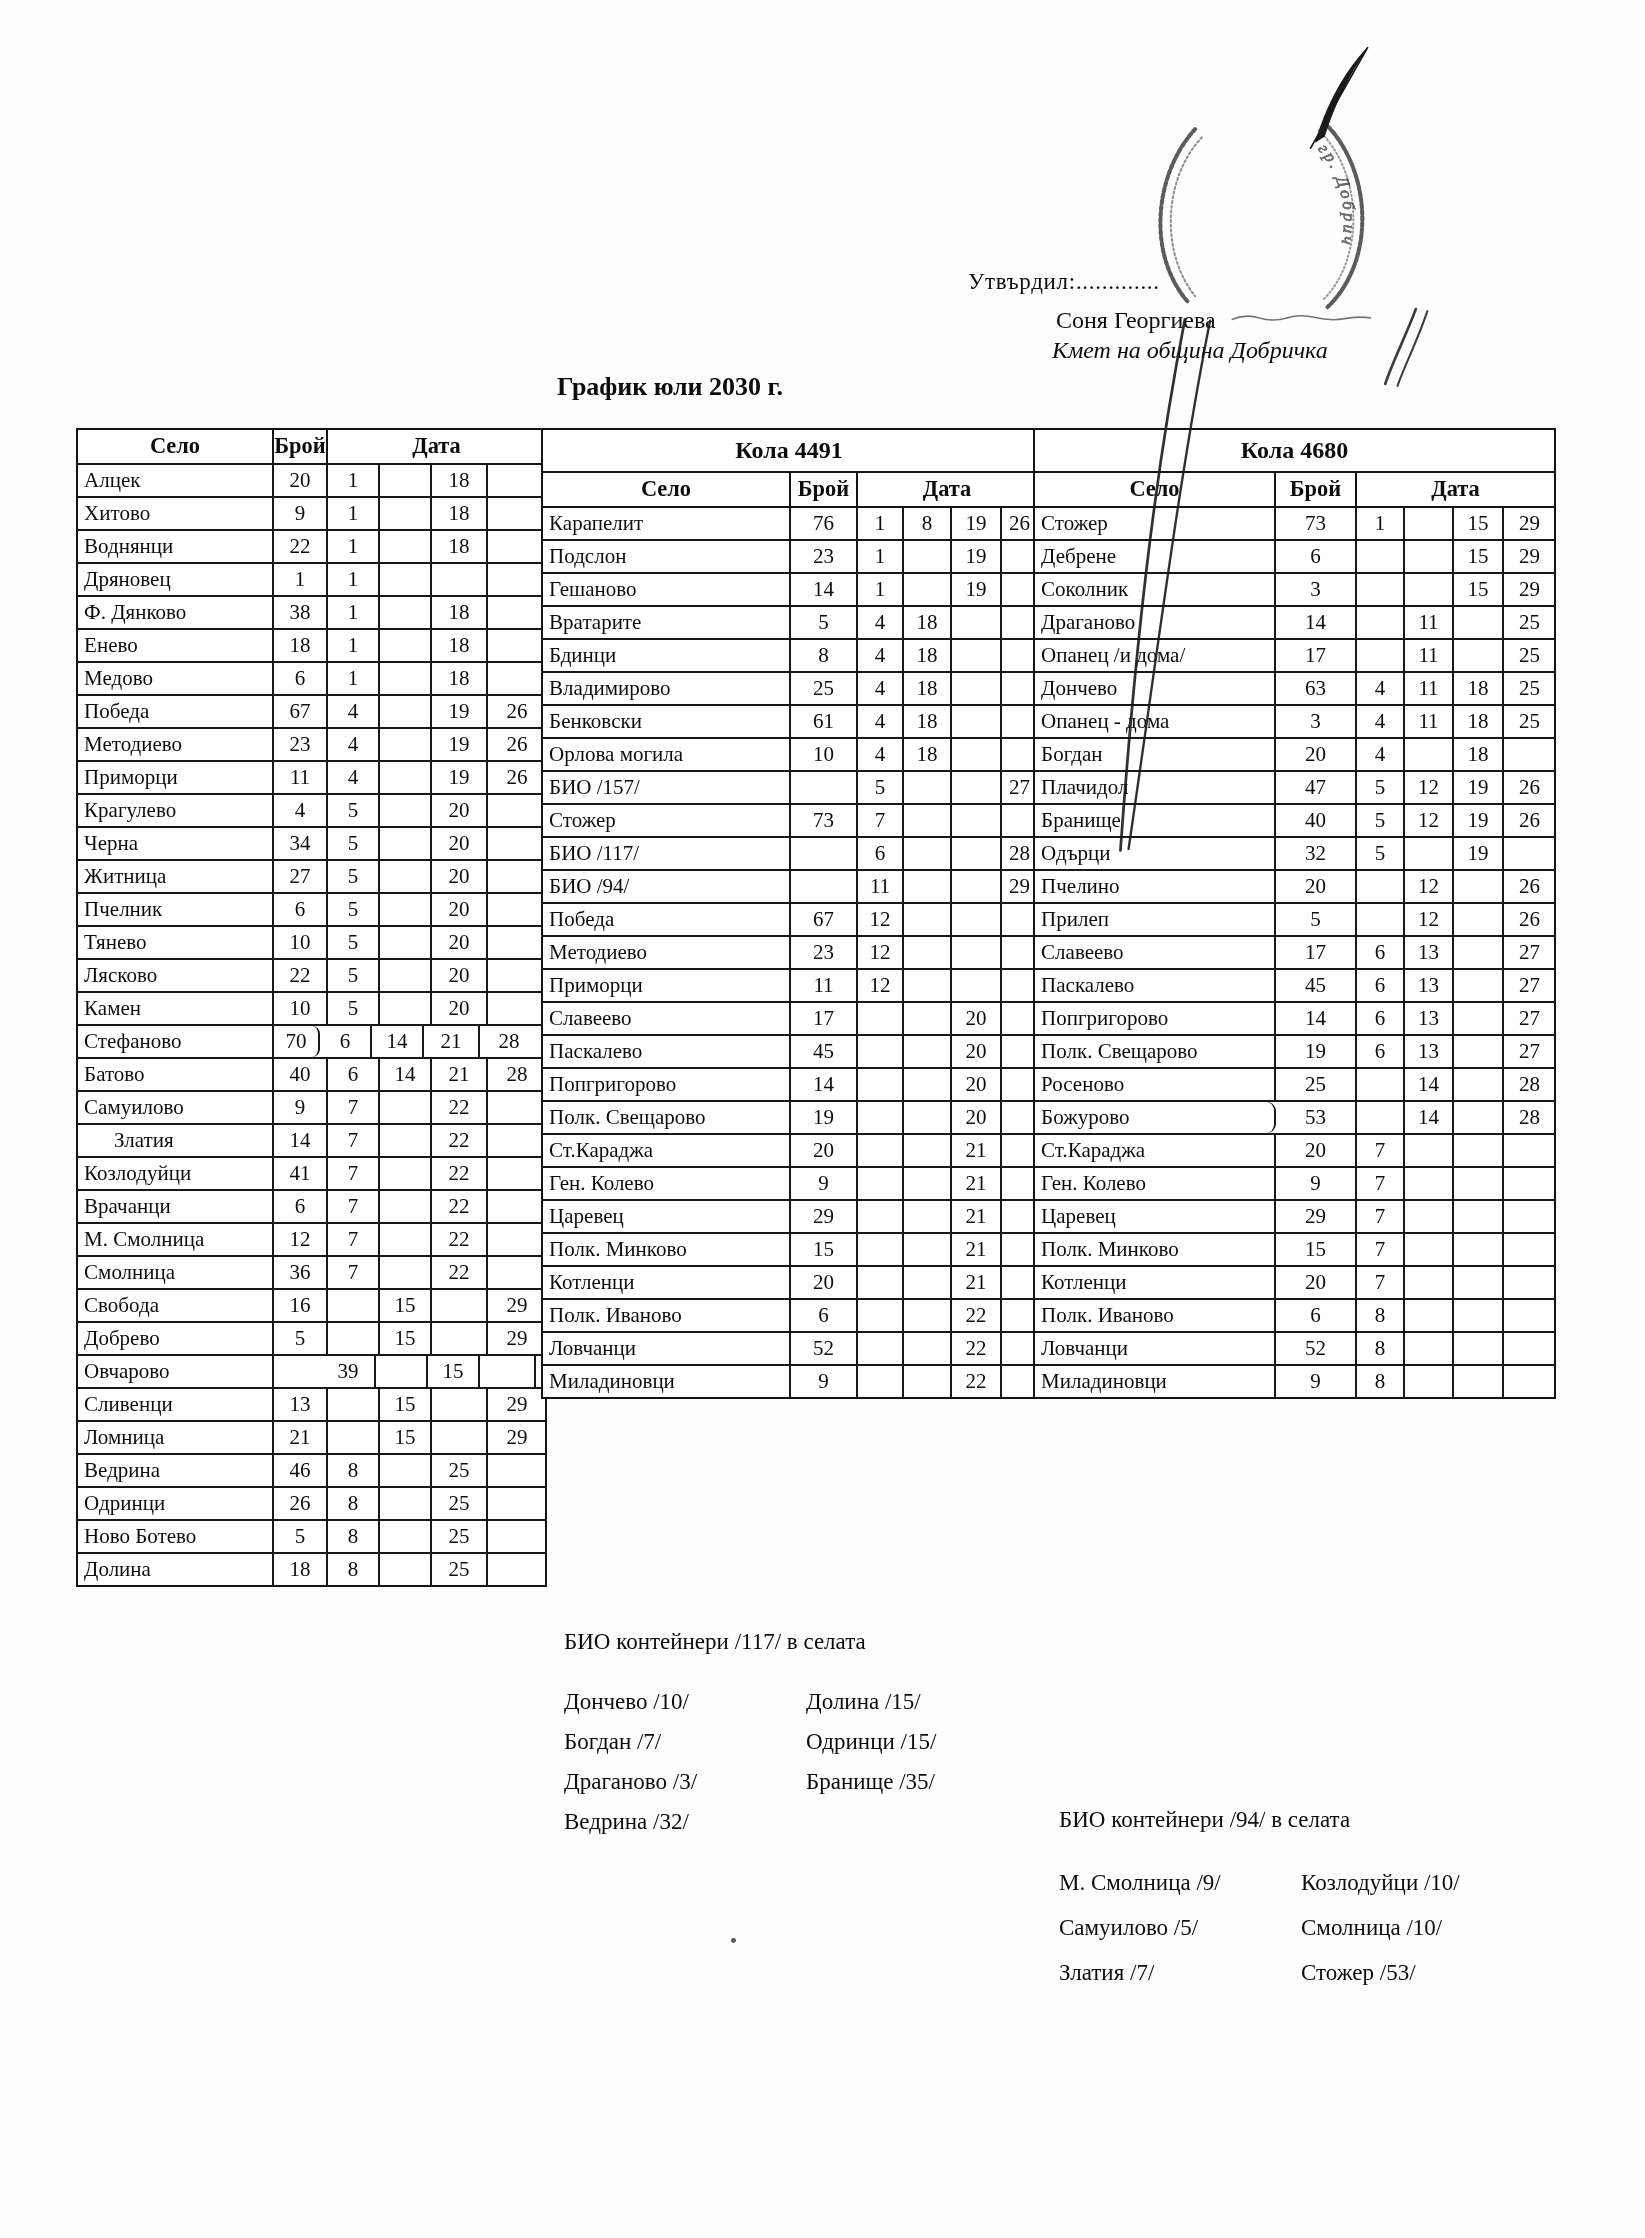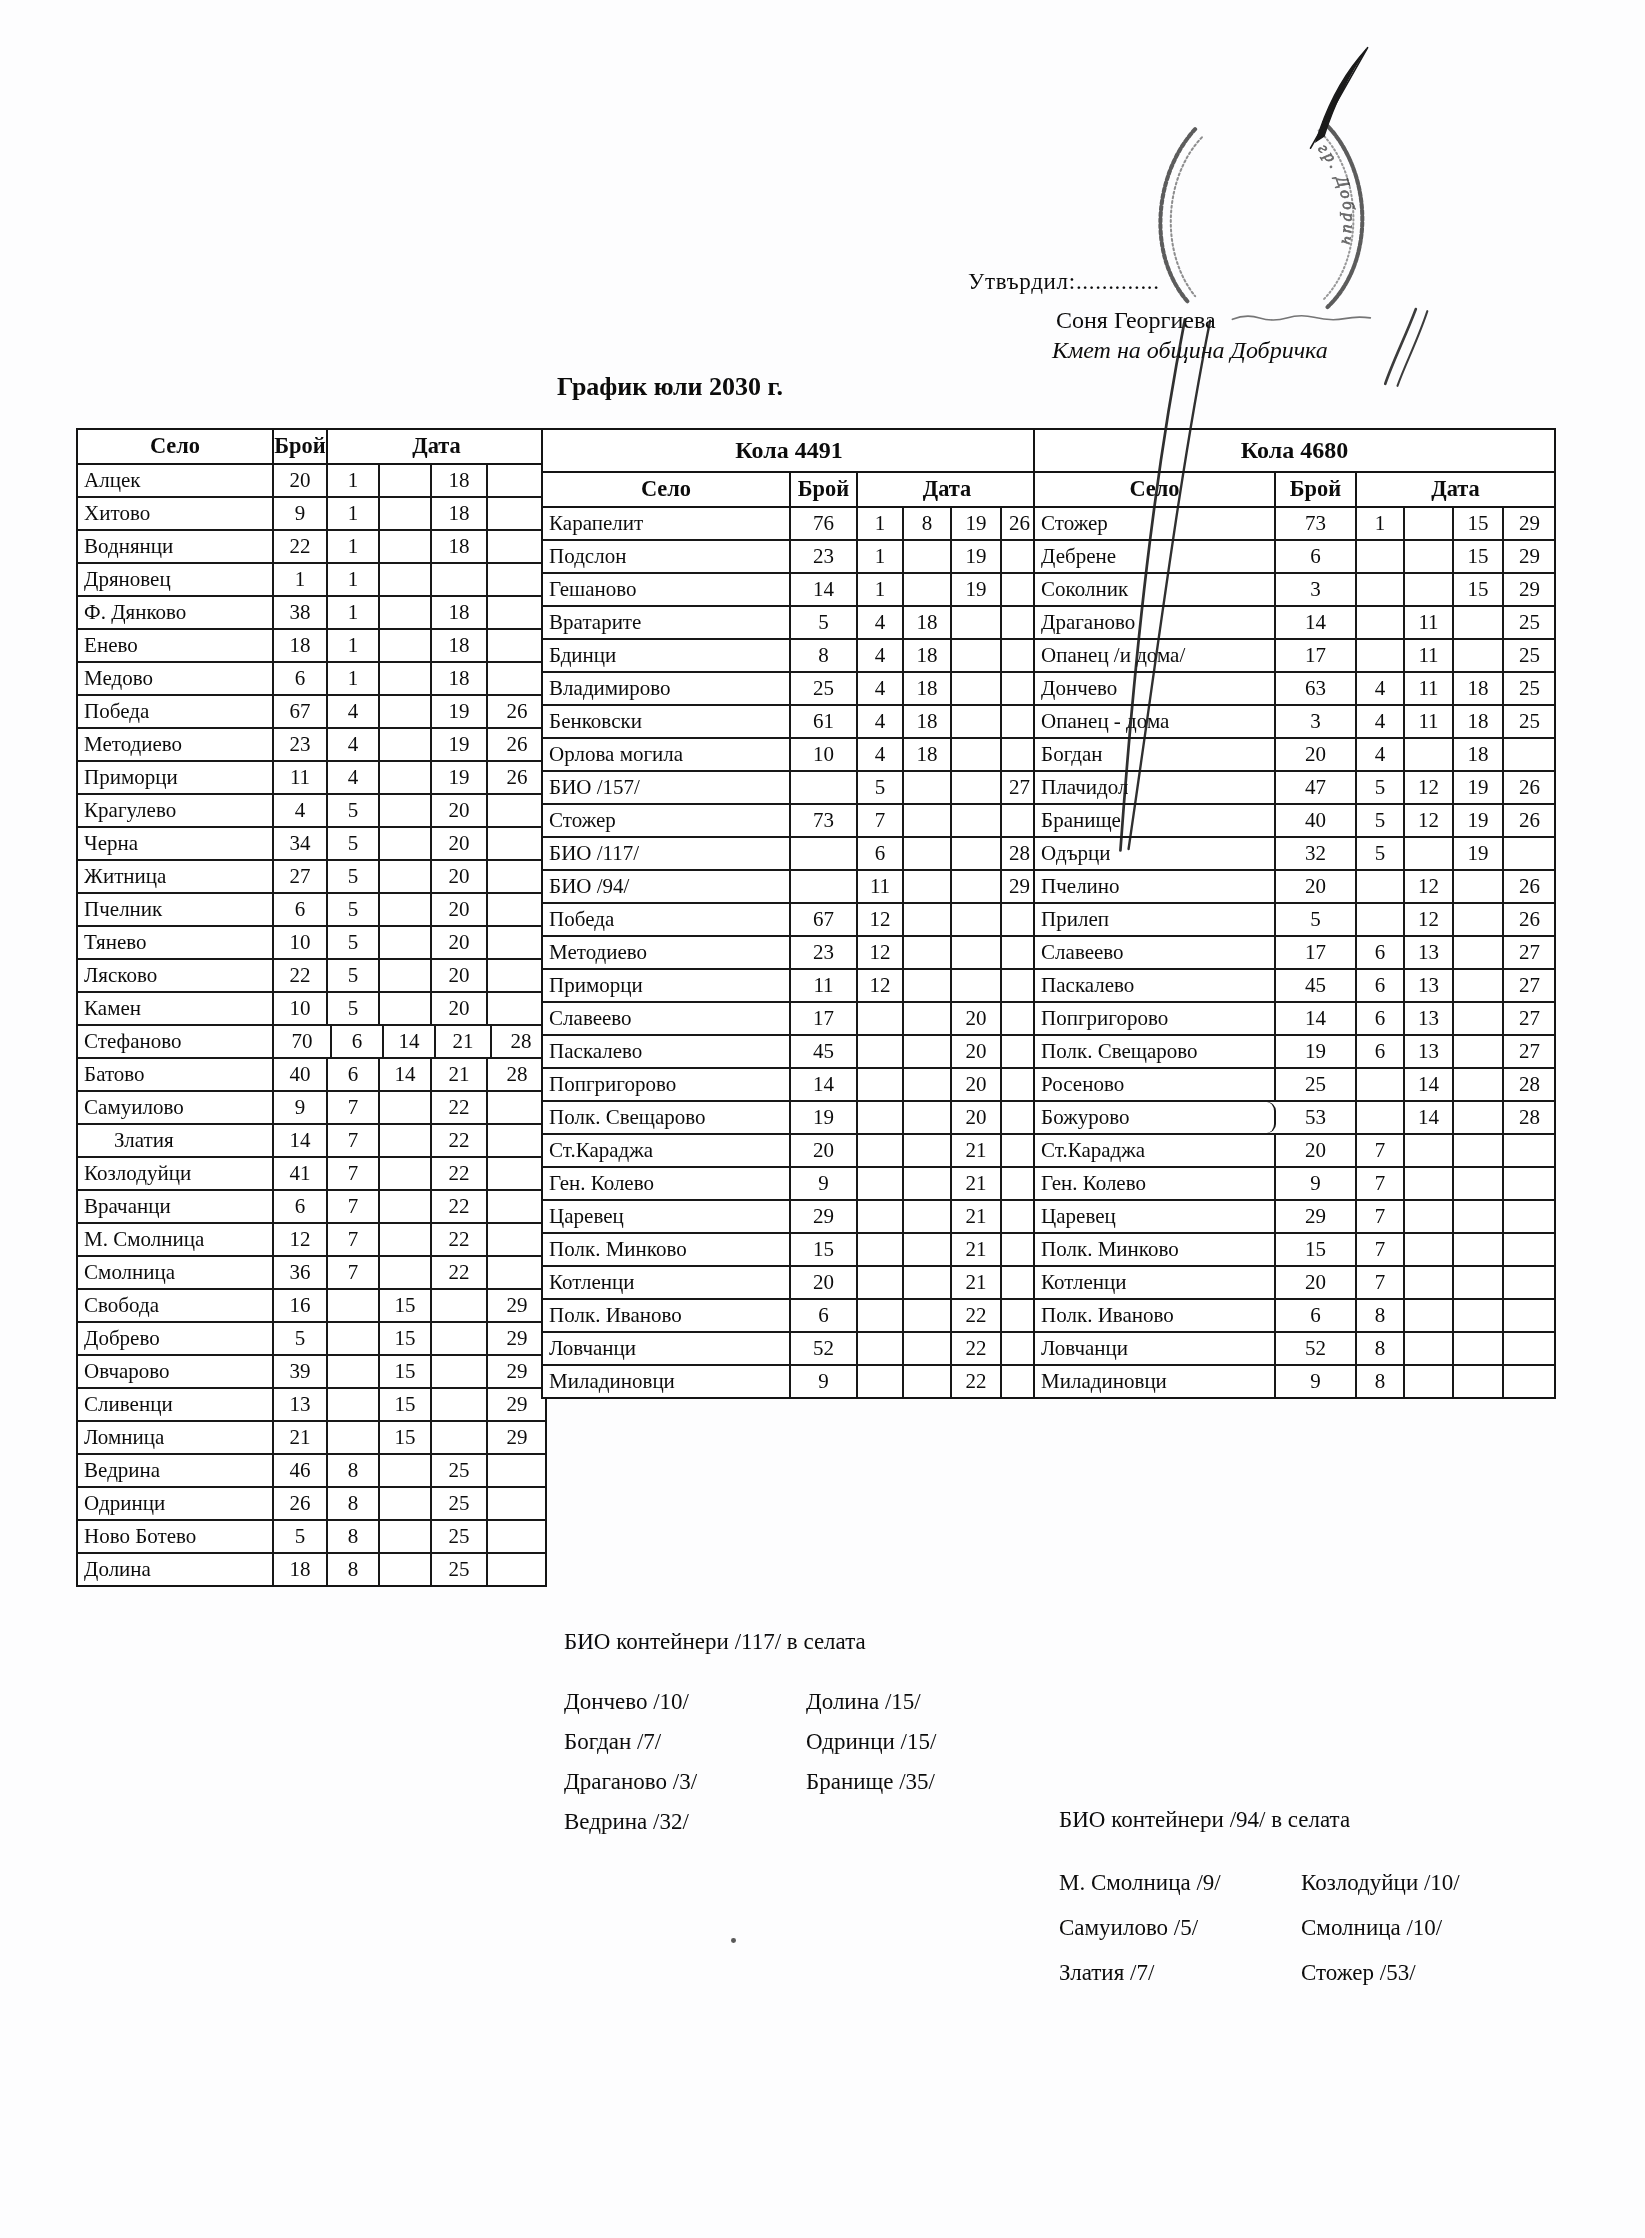--- a/index.html
+++ b/index.html
@@ -186,21 +186,21 @@
         <div class="t-row">
           <div class="cell name" style="width: 196px;">Камен</div>
           <div class="cell" style="width: 54px;">10</div>
           <div class="cell" style="width: 52px;">5</div>
           <div class="cell" style="width: 52px;"></div>
           <div class="cell" style="width: 56px;">20</div>
           <div class="cell" style="width: 58px;"></div>
         </div>
         <div class="t-row">
           <div class="cell name" style="width: 196px;">Стефаново</div>
-          <div class="cell" style="width: 58px;">70</div>
+          <div class="cell" style="width: 46px; border-radius: 8px;">70</div>
           <div class="cell" style="width: 52px;">6</div>
           <div class="cell" style="width: 52px;">14</div>
           <div class="cell" style="width: 56px;">21</div>
           <div class="cell" style="width: 58px;">28</div>
         </div>
         <div class="t-row">
           <div class="cell name" style="width: 196px;">Батово</div>
           <div class="cell" style="width: 54px;">40</div>
           <div class="cell" style="width: 52px;">6</div>
           <div class="cell" style="width: 52px;">14</div>
@@ -266,21 +266,21 @@
         <div class="t-row">
           <div class="cell name" style="width: 196px;">Добрево</div>
           <div class="cell" style="width: 54px;">5</div>
           <div class="cell" style="width: 52px;"></div>
           <div class="cell" style="width: 52px;">15</div>
           <div class="cell" style="width: 56px;"></div>
           <div class="cell" style="width: 58px;">29</div>
         </div>
         <div class="t-row">
           <div class="cell name" style="width: 196px;">Овчарово</div>
-          <div class="cell" style="width: 54px;">39</div>
+          <div class="cell" style="width: 54px; margin-left: 48px;">39</div>
           <div class="cell" style="width: 52px;"></div>
           <div class="cell" style="width: 52px;">15</div>
           <div class="cell" style="width: 56px;"></div>
           <div class="cell" style="width: 58px;">29</div>
         </div>
         <div class="t-row">
           <div class="cell name" style="width: 196px;">Сливенци</div>
           <div class="cell" style="width: 54px;">13</div>
           <div class="cell" style="width: 52px;"></div>
           <div class="cell" style="width: 52px;">15</div>

